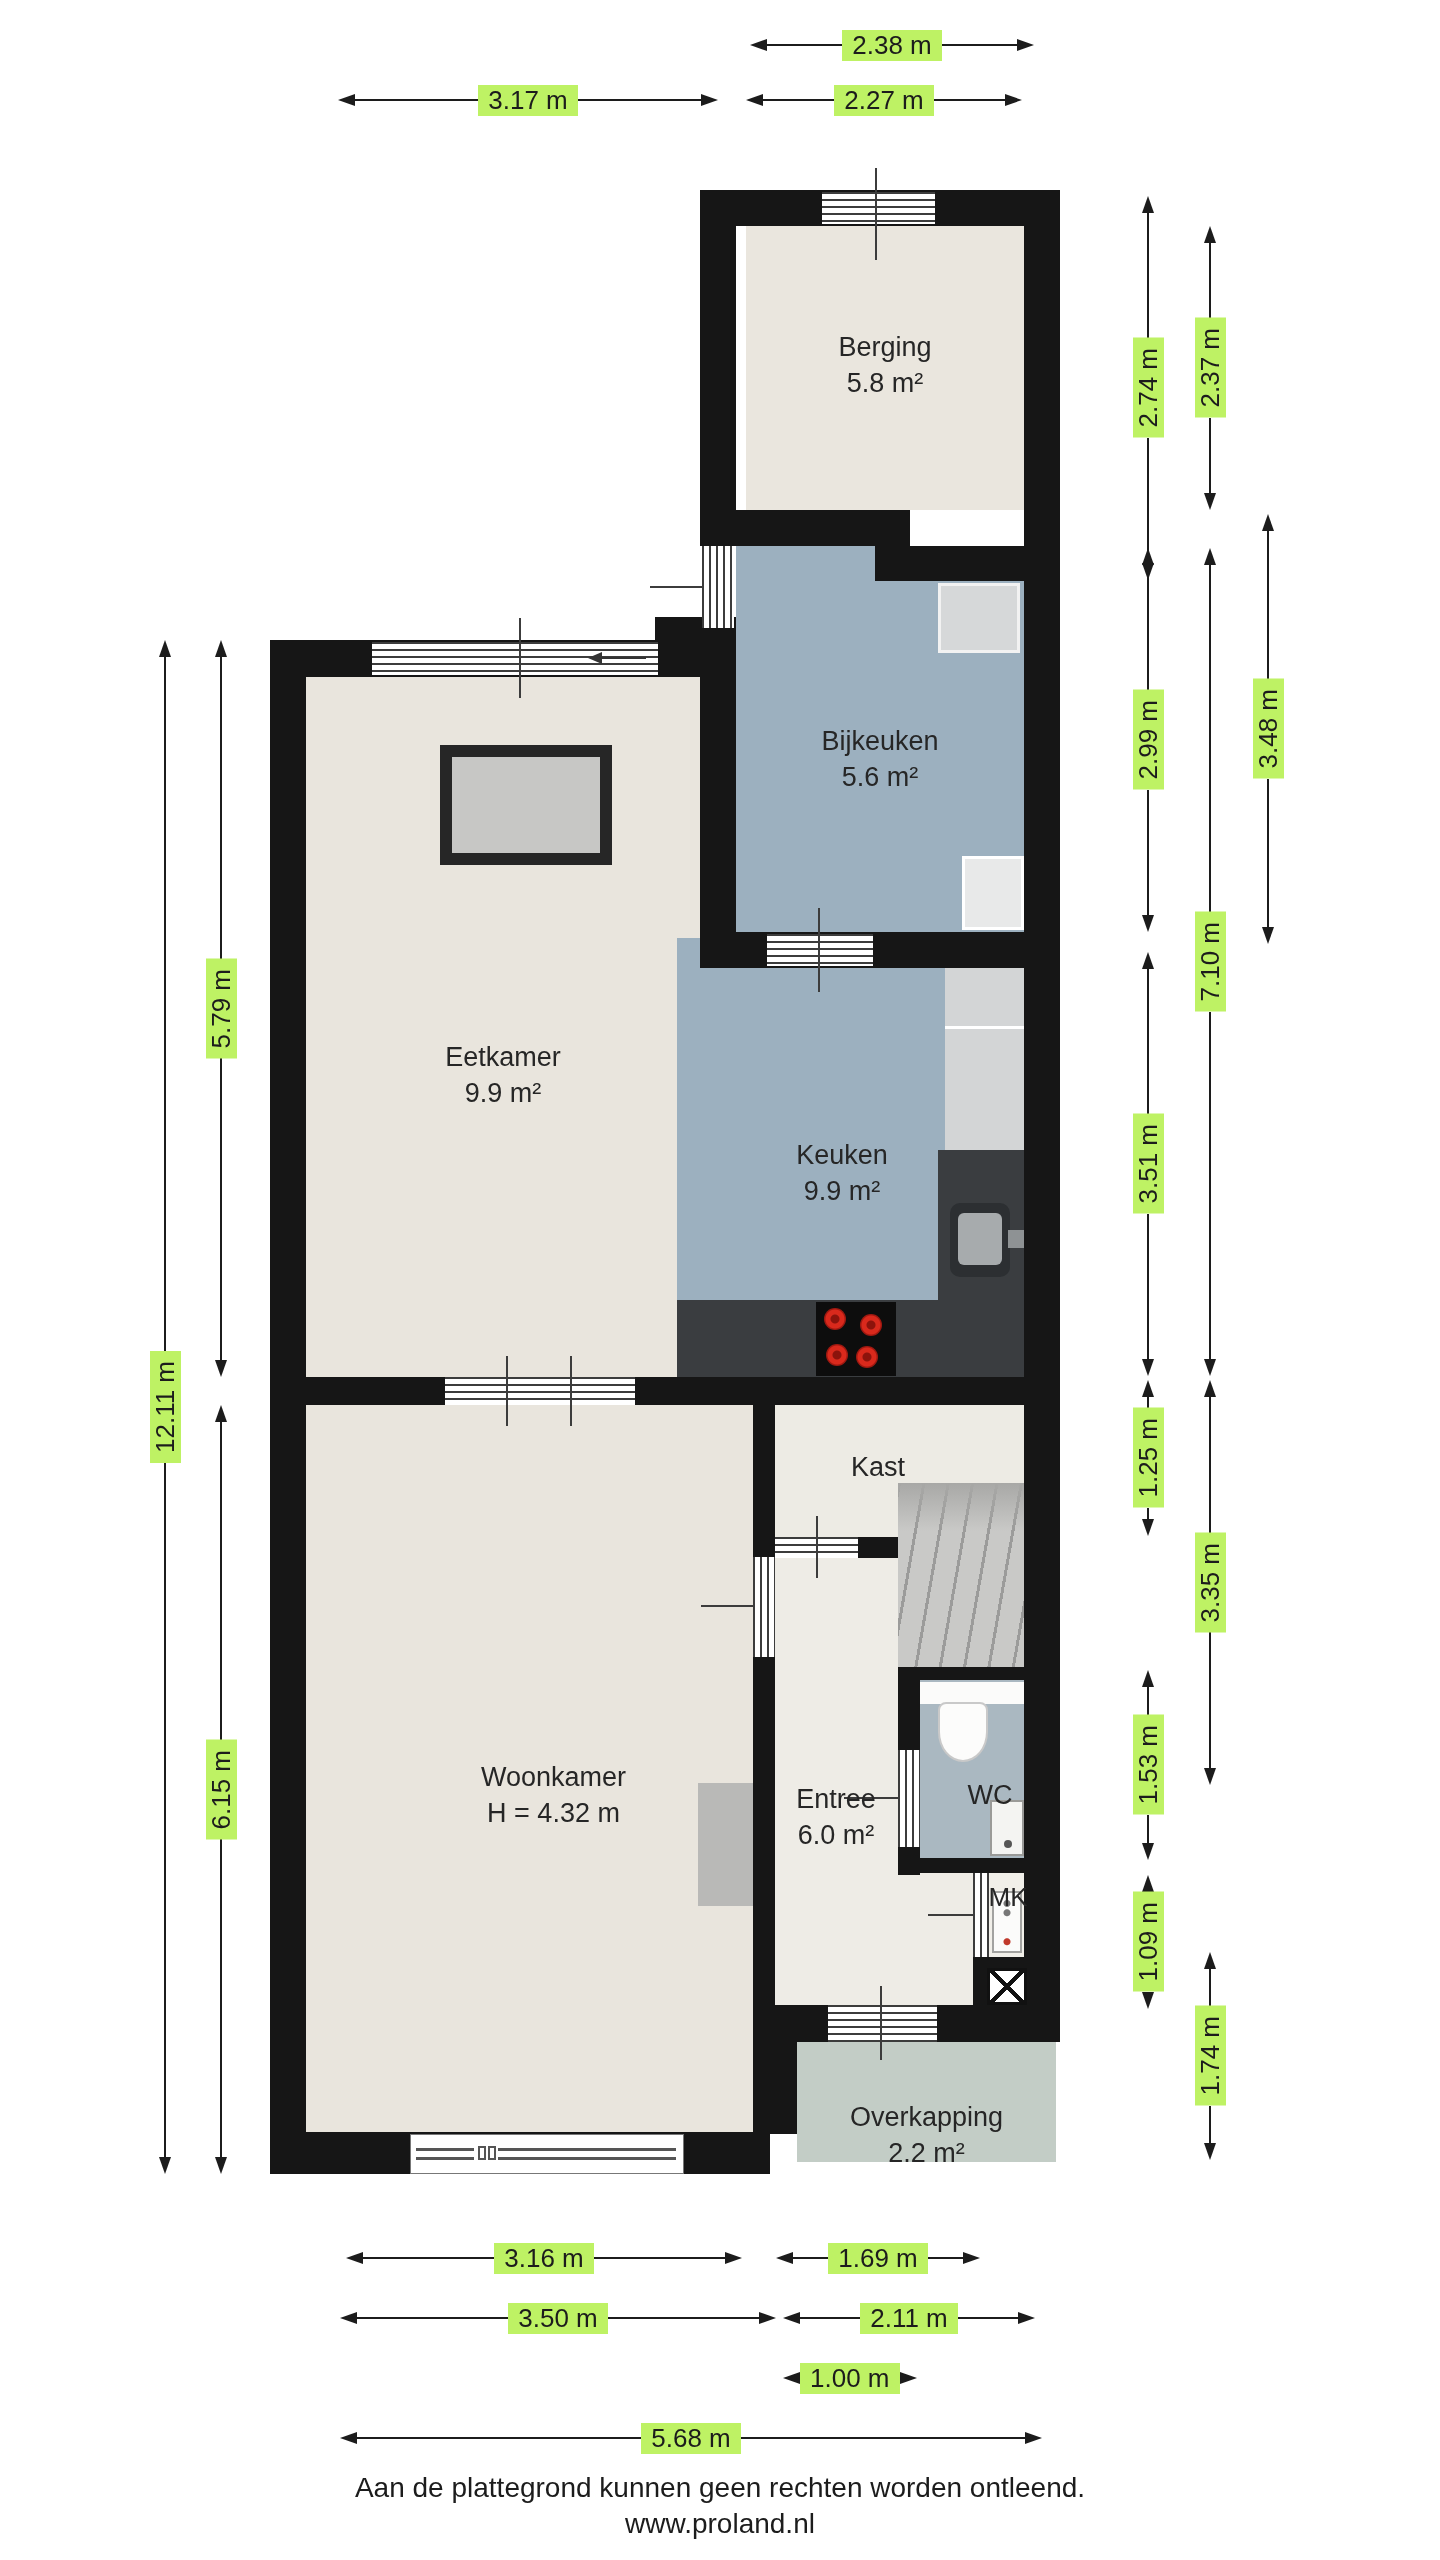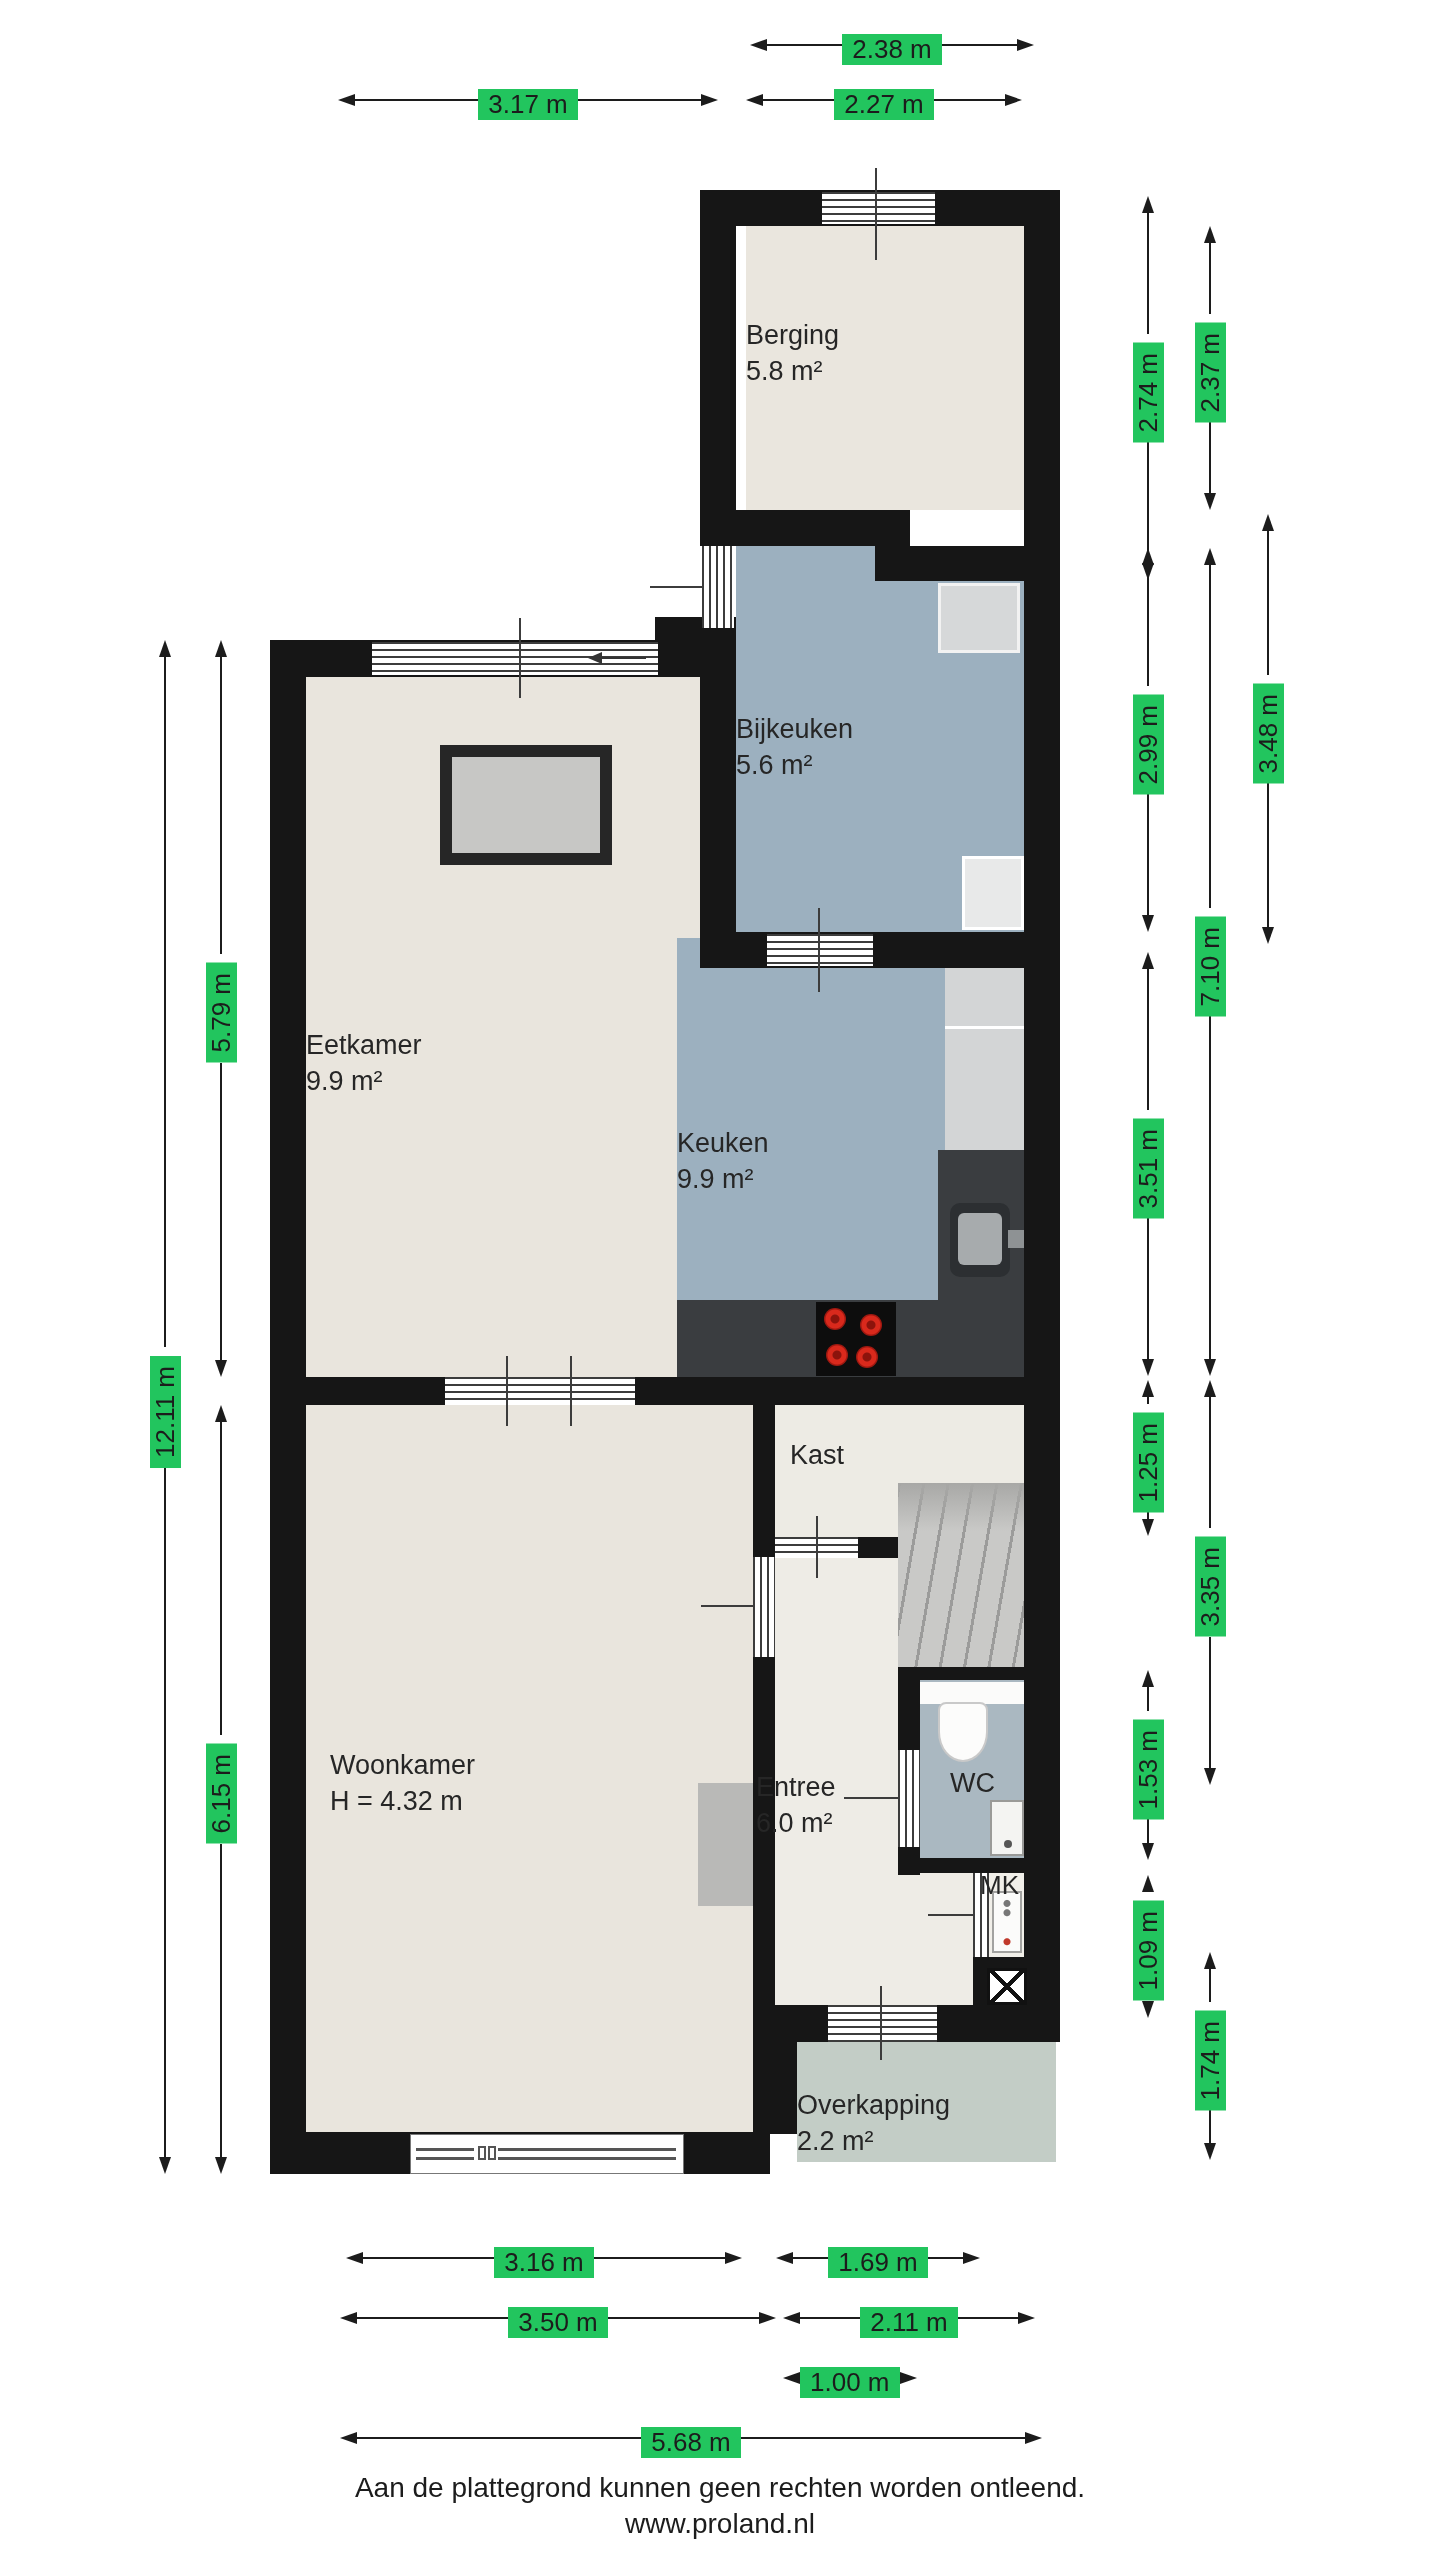--- a/index.html
+++ b/index.html
@@ -12,29 +12,29 @@
   .sym{position:absolute;background-color:#fff;}
   .sym.h{background-image:repeating-linear-gradient(to bottom,#3c3c3c 0 2px,transparent 2px 7px);}
   .sym.v{background-image:repeating-linear-gradient(to right,#3c3c3c 0 2px,transparent 2px 7px);}
   .tick{position:absolute;background:#3c3c3c;}
   
   .dim{position:absolute;display:flex;align-items:center;font-size:26px;color:#1c1c1c;}
   .dim-h{height:26px;flex-direction:row;}
   .dim-h .ln{flex:1;height:0;border-top:2px solid #1c1c1c;}
   .dim-v{width:26px;flex-direction:column;}
   .dim-v .ln{flex:1;width:0;border-left:2px solid #1c1c1c;}
-  .dim .lbl{white-space:nowrap;background:#22c55e;margin-top:9px;}
+  .dim .lbl{white-space:nowrap;background:#bef264;}
   .dim-h .lbl{padding:0 10px;}
   .dim-v .lbl{writing-mode:vertical-rl;transform:rotate(180deg);padding:10px 0;}
   .ah{width:0;height:0;flex:0 0 auto;}
   .ah.left{border-top:6px solid transparent;border-bottom:6px solid transparent;border-right:17px solid #1c1c1c;}
   .ah.right{border-top:6px solid transparent;border-bottom:6px solid transparent;border-left:17px solid #1c1c1c;}
   .ah.up{border-left:6px solid transparent;border-right:6px solid transparent;border-bottom:17px solid #1c1c1c;}
   .ah.down{border-left:6px solid transparent;border-right:6px solid transparent;border-top:17px solid #1c1c1c;}
-  .room{position:absolute;text-align:left;font-size:27px;line-height:1.32;color:#262626;}
+  .room{position:absolute;text-align:center;font-size:27px;line-height:1.32;color:#262626;margin-top:12px;}
   .footer{position:absolute;left:0;width:100%;text-align:center;font-size:28px;color:#1c1c1c;}
   .xbox{position:absolute;background-color:#fff;border:3px solid #111;
         background-image:linear-gradient(45deg,transparent calc(50% - 2px),#111 calc(50% - 2px),#111 calc(50% + 2px),transparent calc(50% + 2px)),
                          linear-gradient(-45deg,transparent calc(50% - 2px),#111 calc(50% - 2px),#111 calc(50% + 2px),transparent calc(50% + 2px));}
   .stairs{position:absolute;background-color:#c9c9c7;
           background-image:linear-gradient(#a8a8a6,rgba(200,200,198,0) 26%),
                            repeating-linear-gradient(100deg,rgba(110,110,110,.5) 0 3px,transparent 3px 24px);}
   .burner{position:absolute;width:22px;height:22px;border-radius:50%;
           background:radial-gradient(circle at 50% 50%,#8c130c 0 4px,#d9291c 5px 9px,#a01810 10px);}
   .mkpanel{position:absolute;background-color:#fbfbfa;border:2px solid #a2a2a0;

